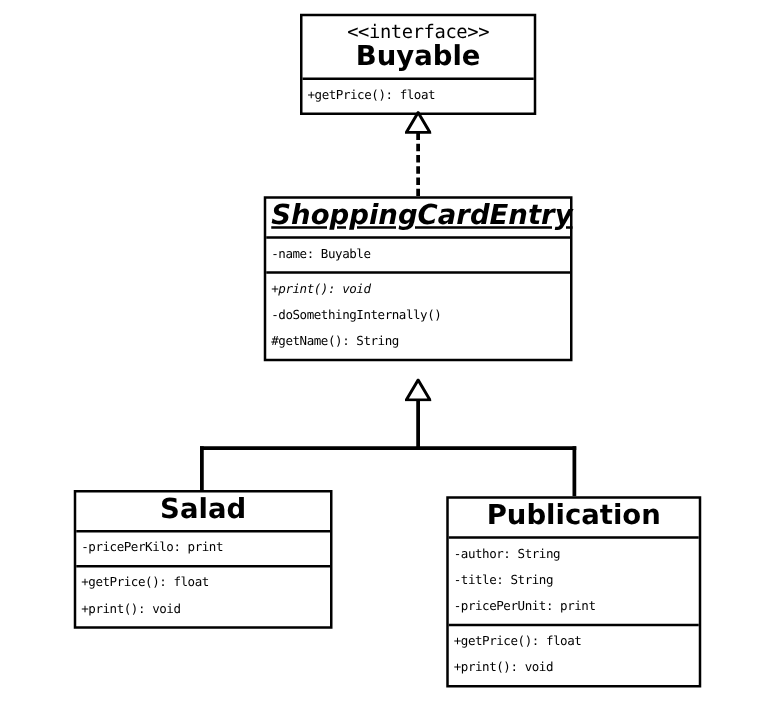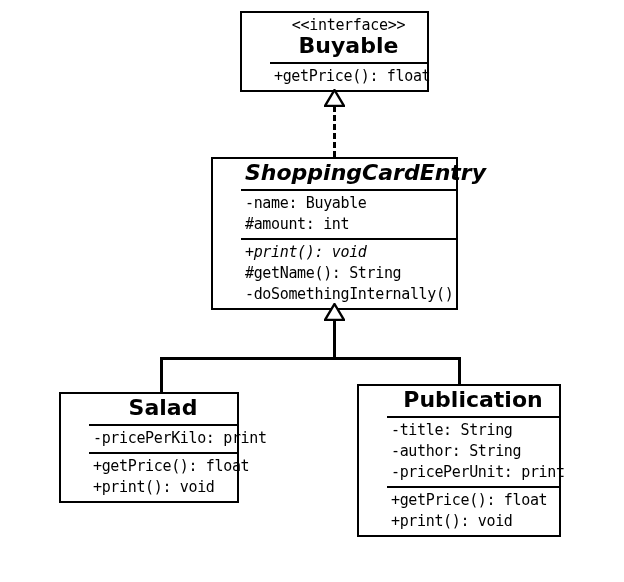--- a/index.html
+++ b/index.html
@@ -21,21 +21,20 @@
   .uml-class {
     position: absolute;
     box-sizing: border-box;
     border: 2px solid #000000;
     background: #ffffff;
     color: #000000;
   }
   .compartment {
     box-sizing: border-box;
     padding: 2px 4px 3px 4px;
-    margin-left: 28px;
   }
   .compartment + .compartment {
     border-top: 2px solid #000000;
   }
   .compartment.head {
     text-align: center;
     padding: 3px 4px 5px 4px;
   }
   .stereotype {
     font-family: "DejaVu Sans Mono", monospace;
@@ -46,24 +45,25 @@
   }
   .class-name {
     font-family: "DejaVu Sans", sans-serif;
     font-size: 22px;
     line-height: 22px;
     font-weight: bold;
     white-space: nowrap;
   }
   .class-name.abstract {
     font-style: italic;
+    text-decoration: underline;
   }
   .member {
     font-family: "DejaVu Sans Mono", monospace;
-    font-size: 15px;
+    font-size: 10px;
     line-height: 21px;
     white-space: nowrap;
     letter-spacing: -0.35px;
   }
   .member.abstract {
     font-style: italic;
   }
 
   
   .edge {
@@ -105,59 +105,58 @@
     </svg>
   </div>
   <div class="edge dashed-v" style="left:333px; top:106px; height:51px;"></div>
 
   <div class="uml-class" style="left:211px; top:157px; width:247px;">
     <div class="compartment head">
       <div class="class-name abstract">ShoppingCardEntry</div>
     </div>
     <div class="compartment">
       <div class="member">-name: Buyable</div>
-      <div class="member">#amount: int</div>
     </div>
     <div class="compartment">
       <div class="member abstract">+print(): void</div>
+      <div class="member">-doSomethingInternally()</div>
       <div class="member">#getName(): String</div>
-      <div class="member">-doSomethingInternally()</div>
     </div>
   </div>
 
   <div class="arrow-hollow" style="left:324px; top:303px;">
     <svg width="21" height="18" viewBox="0 0 21 18">
       <polygon points="10.5,1 20,17 1,17" fill="#ffffff" stroke="#000000" stroke-width="2.4" stroke-linejoin="miter"></polygon>
     </svg>
   </div>
   <div class="edge v" style="left:333px; top:320px; height:40px;"></div>
   <div class="edge h" style="left:160px; top:357px; width:301px;"></div>
   <div class="edge v" style="left:160px; top:357px; height:36px;"></div>
   <div class="edge v" style="left:458px; top:357px; height:41px;"></div>
 
-  <div class="uml-class" style="left:59px; top:392px; width:180px;">
+  <div class="uml-class" style="left:59px; top:392px; width:207px;">
     <div class="compartment head">
       <div class="class-name">Salad</div>
     </div>
     <div class="compartment">
       <div class="member">-pricePerKilo: print</div>
     </div>
     <div class="compartment">
       <div class="member">+getPrice(): float</div>
       <div class="member">+print(): void</div>
     </div>
   </div>
 
-  <div class="uml-class" style="left:357px; top:384px; width:204px;">
+  <div class="uml-class" style="left:357px; top:397px; width:204px;">
     <div class="compartment head">
       <div class="class-name">Publication</div>
     </div>
     <div class="compartment">
+      <div class="member">-author: String</div>
       <div class="member">-title: String</div>
-      <div class="member">-author: String</div>
       <div class="member">-pricePerUnit: print</div>
     </div>
     <div class="compartment">
       <div class="member">+getPrice(): float</div>
       <div class="member">+print(): void</div>
     </div>
   </div>
 
 </div>
 

